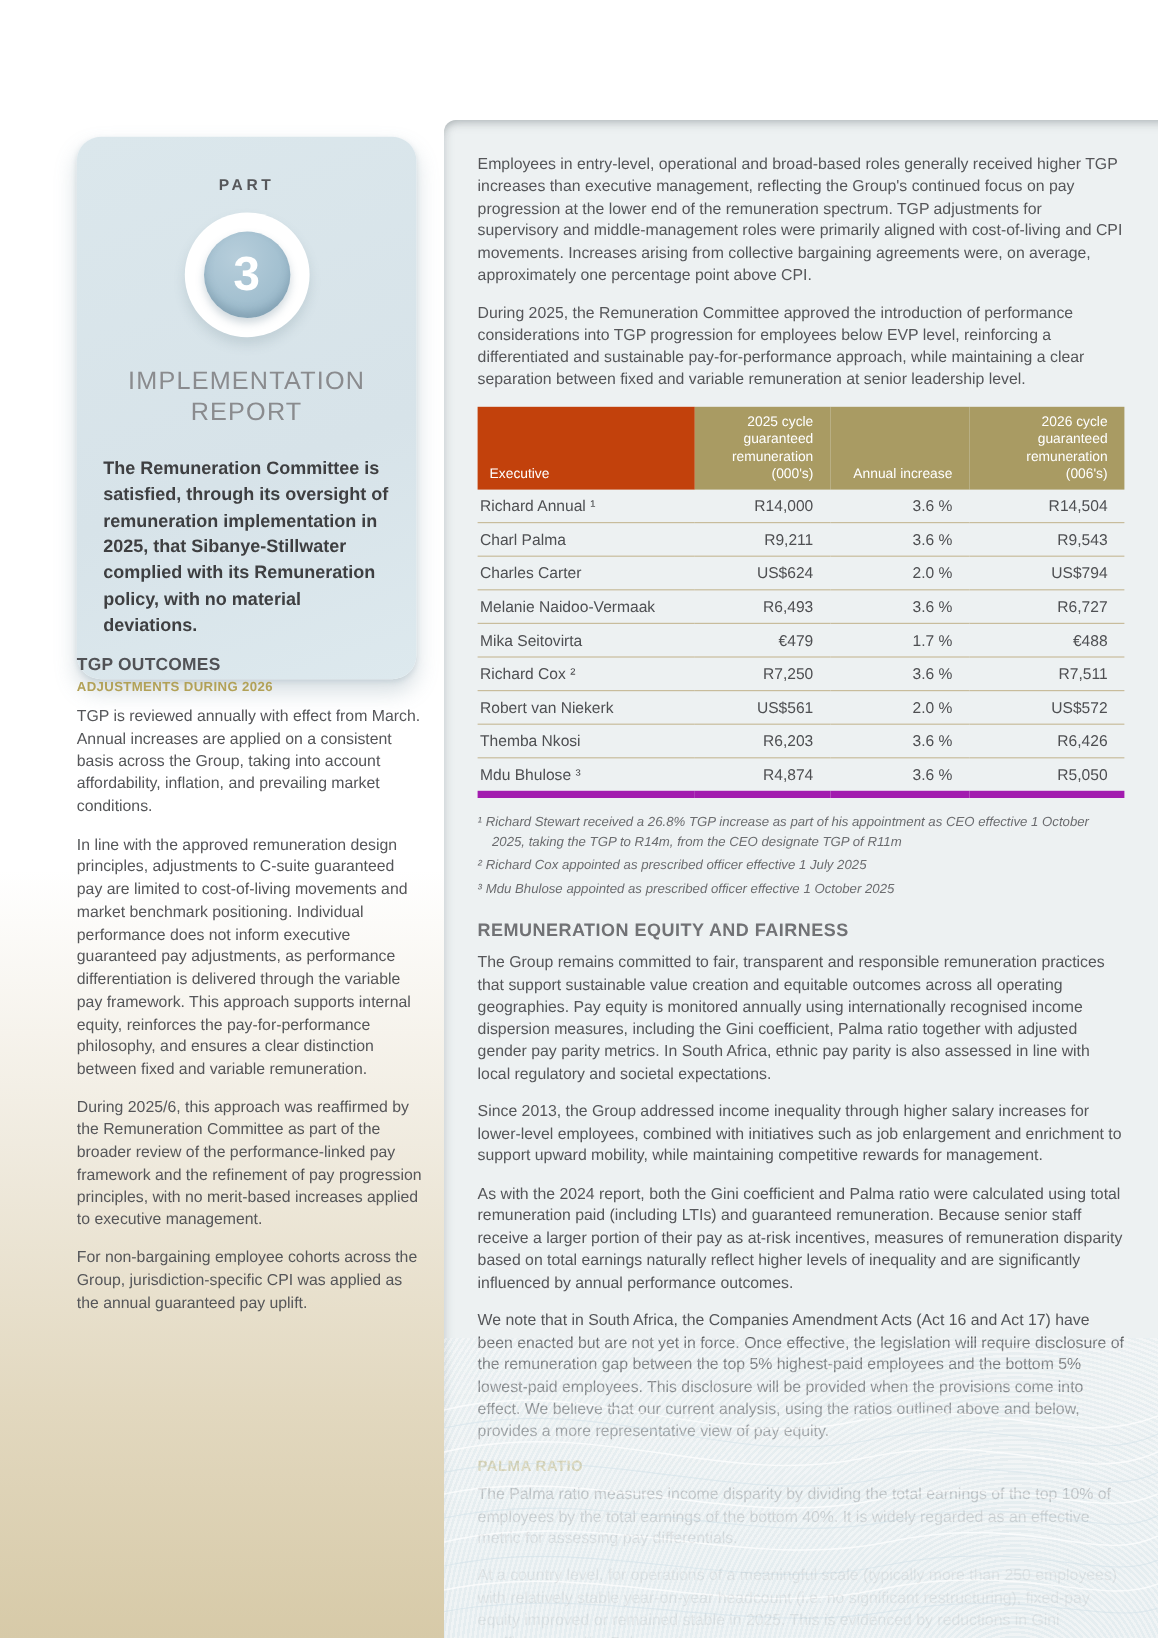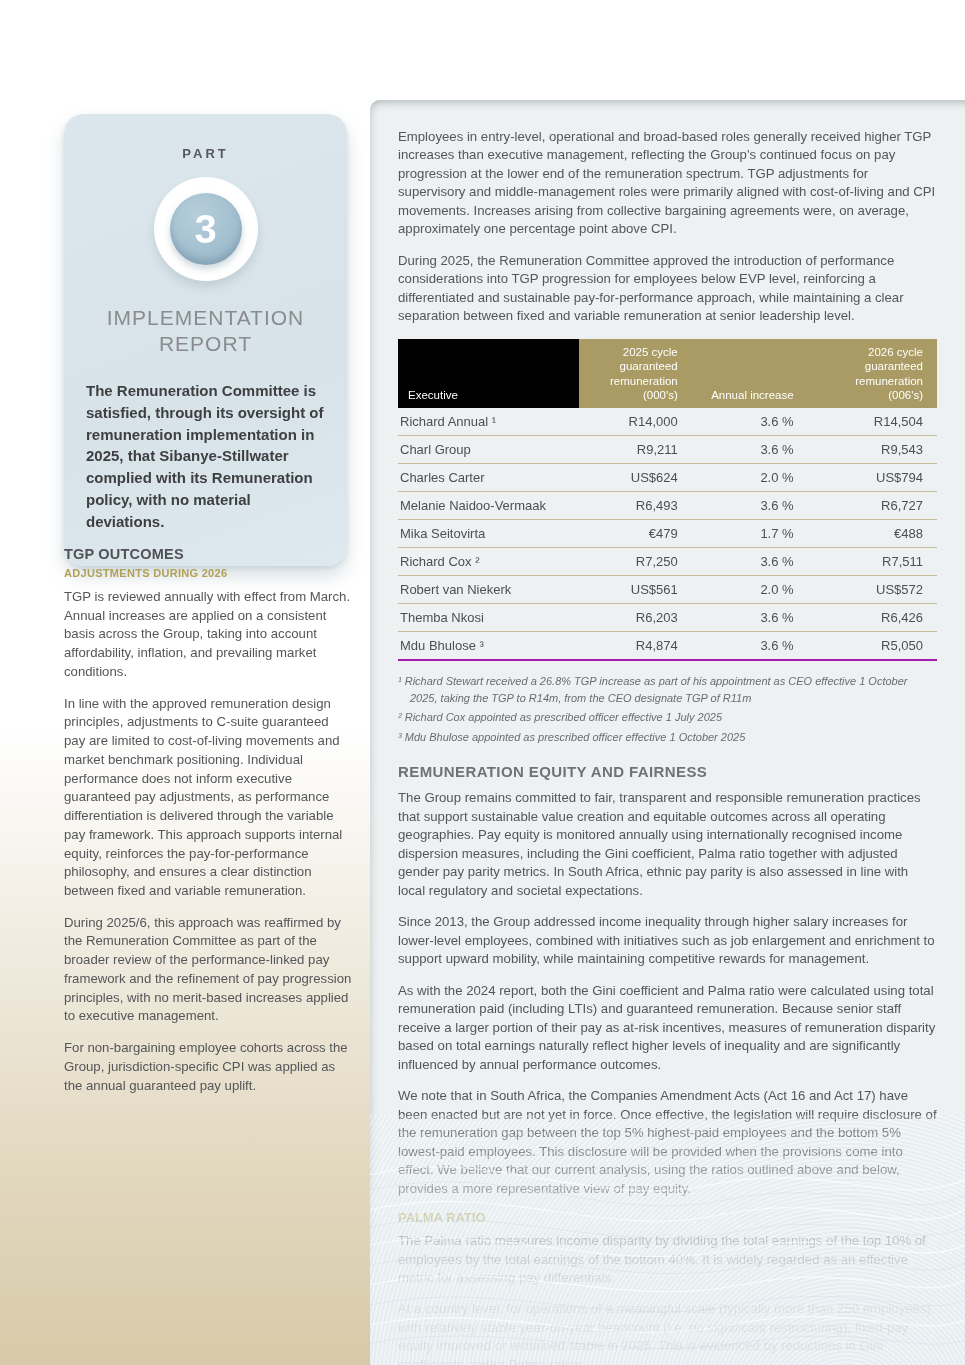--- a/index.html
+++ b/index.html
@@ -47,26 +47,26 @@
     position:absolute; left:370px; top:100px; width:631px; height:1265px;
     background:#edf1f2; border-top-left-radius:10px;
     box-shadow:inset 0 9px 8px -7px rgba(115,125,130,.5), inset 8px 0 8px -7px rgba(115,125,130,.28);
     padding:28px 64px 0 28px;
   }
   .panel p.body { font-size:13.2px; color:#555659; line-height:1.40; margin-bottom:13px; }
 
   
   table.exec { width:100%; border-collapse:collapse; margin:12px 0 12px; }
   table.exec th { font-weight:400; font-size:11.5px; color:#ffffff; vertical-align:bottom; line-height:1.25; padding:6px 14px 6px 10px;margin-top:38px; }
-  th.hd-exec { background:#000000; text-align:left; }
+  th.hd-exec { background:#c2410c; text-align:left; }
   th.hd-gold { background:#a99b63; text-align:right; }
   table.exec td { font-size:13px; color:#4e4f52; padding:6px 14px 6px 2px; border-bottom:1px solid #c8bc9c; }
   td.c-name { text-align:left; padding-left:2px; }
   td.c-num  { text-align:right; }
-  tr.last td { border-bottom:2px solid #a21caf; }
+  tr.last td { border-bottom:6px solid #a21caf; }
 
   .footnotes { margin:2px 0 18px; }
   .footnotes p { font-size:11px; font-style:italic; color:#6b6c6f; line-height:1.5; margin-bottom:3px; padding-left:12px; text-indent:-12px; }
 
   .sec-title { font-size:15px; font-weight:bold; color:#717275; letter-spacing:.4px; margin:14px 0 9px; }
   .sub-title { font-size:12.5px; font-weight:bold; color:#b2a157; letter-spacing:.3px; margin:12px 0 7px; }
 
   
   .waves {
     position:absolute; left:0; bottom:0; width:595px; height:250px; pointer-events:none;
@@ -122,21 +122,21 @@
         </tr>
       </thead>
       <tbody>
         <tr>
           <td class="c-name">Richard Annual ¹</td>
           <td class="c-num">R14,000</td>
           <td class="c-num">3.6 %</td>
           <td class="c-num">R14,504</td>
         </tr>
         <tr>
-          <td class="c-name">Charl Group</td>
+          <td class="c-name">Charl Palma</td>
           <td class="c-num">R9,211</td>
           <td class="c-num">3.6 %</td>
           <td class="c-num">R9,543</td>
         </tr>
         <tr>
           <td class="c-name">Charles Carter</td>
           <td class="c-num">US$624</td>
           <td class="c-num">2.0 %</td>
           <td class="c-num">US$794</td>
         </tr>

